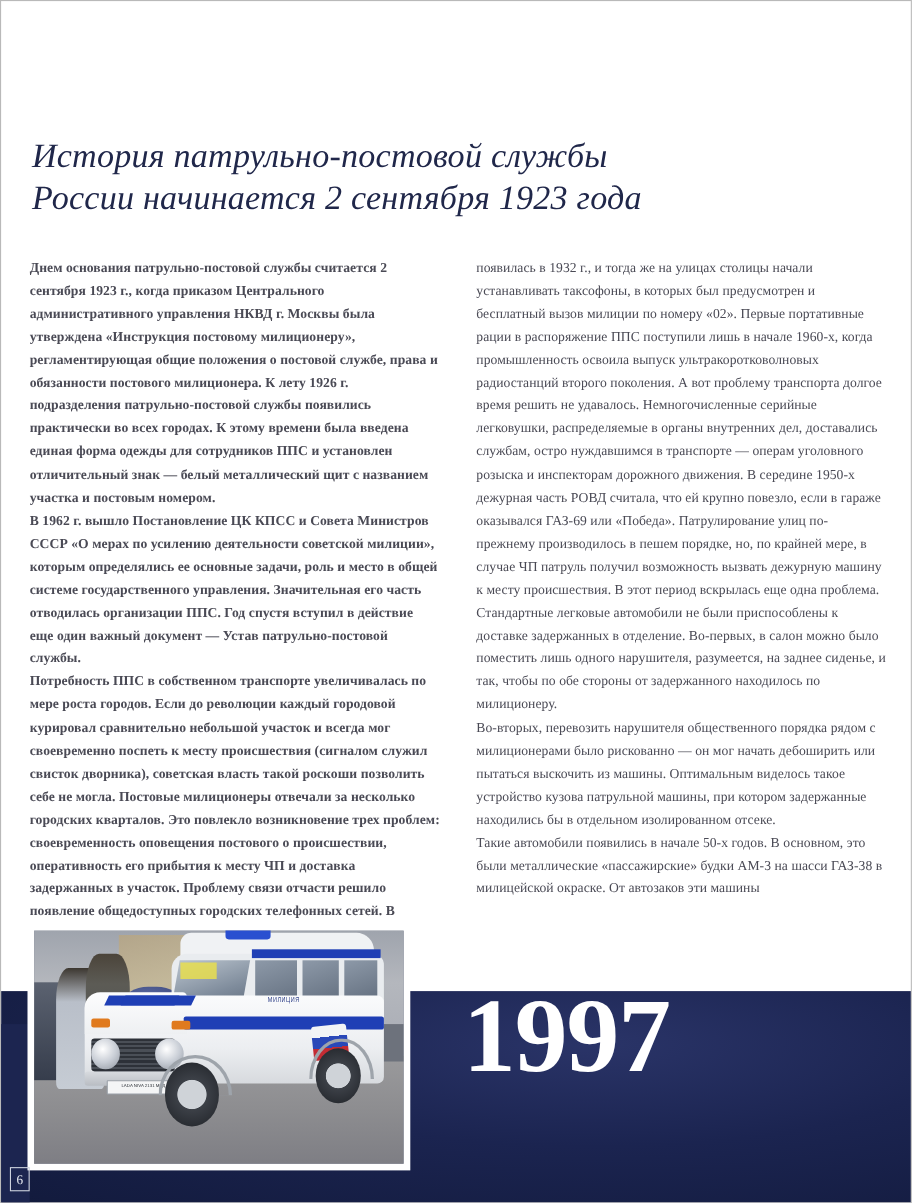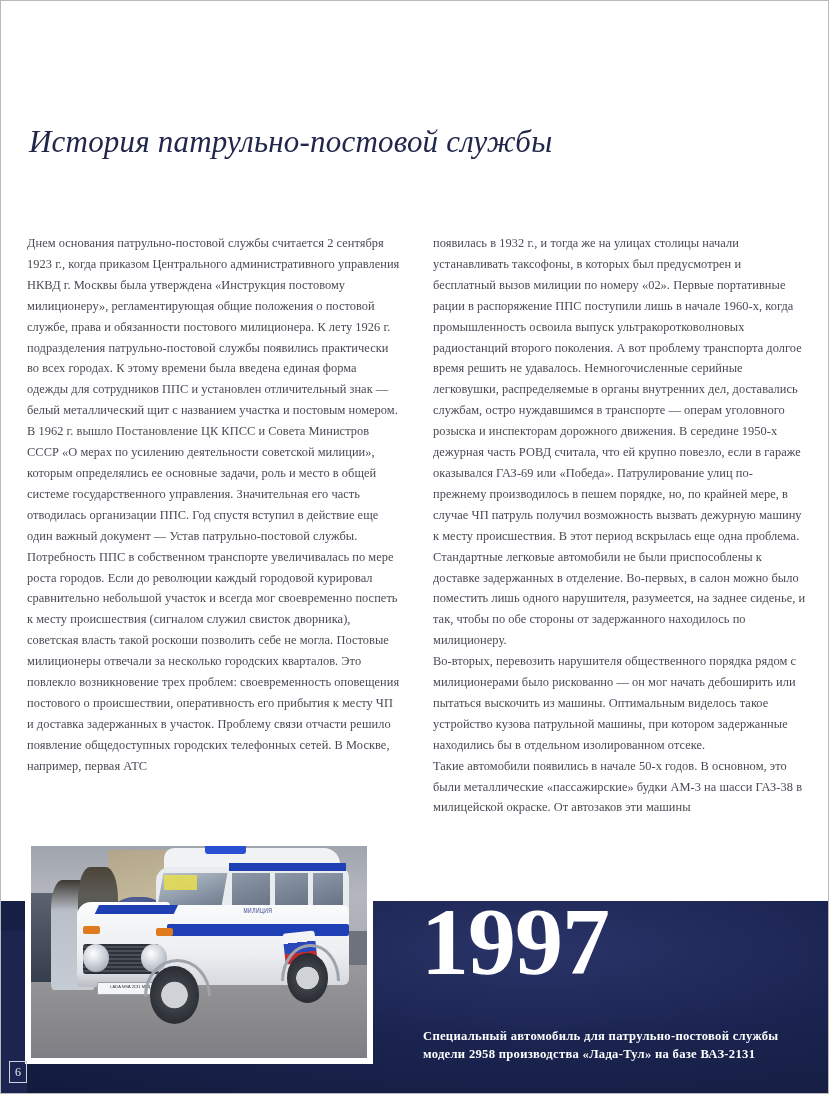--- a/index.html
+++ b/index.html
@@ -87,21 +87,21 @@
     width: 373px;
     font-size: 12.4px;
     line-height: 20.9px;
     color: #4a4a55;
     text-align: left;
     letter-spacing: 0.05px;
   }
   .col p {
     margin: 0;
   }
-  .col-left { height: 578px; }
+  .col-left { height: 578px; font-weight: bold; }
   .col-right { height: 608px; }
 
   
   .photo-frame {
     position: absolute;
     left: 24px;
     top: 839px;
     width: 348px;
     height: 224px;
     background: #ffffff;
@@ -348,20 +348,21 @@
   }
 </style>
 </head>
 <body>
 
 <div class="page">
 
 
   <div class="headline">
     <span class="headline-line">История патрульно-постовой службы</span>
+    <span class="headline-line">России начинается 2 сентября 1923 года</span>
   </div>
 
   <div class="columns">
     <div class="col col-left">
       <p>Днем основания патрульно-постовой службы считается 2 сентября 1923 г., когда приказом Центрального административного управления НКВД г. Москвы была утверждена «Инструкция постовому милиционеру», регламентирующая общие положения о постовой службе, права и обязанности постового милиционера. К лету 1926 г. подразделения патрульно-постовой службы появились практически во всех городах. К этому времени была введена единая форма одежды для сотрудников ППС и установлен отличительный знак — белый металлический щит с названием участка и постовым номером.</p>
     <p>В 1962 г. вышло Постановление ЦК КПСС и Совета Министров СССР «О мерах по усилению деятельности советской милиции», которым определялись ее основные задачи, роль и место в общей системе государственного управления. Значительная его часть отводилась организации ППС. Год спустя вступил в действие еще один важный документ — Устав патрульно-постовой службы.</p>
         <p>Потребность ППС в собственном транспорте увеличивалась по мере роста городов. Если до революции каждый городовой курировал сравнительно небольшой участок и всегда мог своевременно поспеть к месту происшествия (сигналом служил свисток дворника), советская власть такой роскоши позволить себе не могла. Постовые милиционеры отвечали за несколько городских кварталов. Это повлекло возникновение трех проблем: своевременность оповещения постового о происшествии, оперативность его прибытия к месту ЧП и доставка задержанных в участок. Проблему связи отчасти решило появление общедоступных городских телефонных сетей. В Москве, например, первая АТС</p>
       </div>
     <div class="col col-right">
       <p>появилась в 1932 г., и тогда же на улицах столицы начали устанавливать таксофоны, в которых был предусмотрен и бесплатный вызов милиции по номеру «02». Первые портативные рации в распоряжение ППС поступили лишь в начале 1960-х, когда промышленность освоила выпуск ультракоротковолновых радиостанций второго поколения. А вот проблему транспорта долгое время решить не удавалось. Немногочисленные серийные легковушки, распределяемые в органы внутренних дел, доставались службам, остро нуждавшимся в транспорте — операм уголовного розыска и инспекторам дорожного движения. В середине 1950-х дежурная часть РОВД считала, что ей крупно повезло, если в гараже оказывался ГАЗ-69 или «Победа». Патрулирование улиц по-прежнему производилось в пешем порядке, но, по крайней мере, в случае ЧП патруль получил возможность вызвать дежурную машину к месту происшествия. В этот период вскрылась еще одна проблема. Стандартные легковые автомобили не были приспособлены к доставке задержанных в отделение. Во-первых, в салон можно было поместить лишь одного нарушителя, разумеется, на заднее сиденье, и так, чтобы по обе стороны от задержанного находилось по милиционеру.</p>
@@ -410,20 +411,16 @@
         <div class="car-plate">LADA NIVA 2131 МВД</div>
         <div class="car-arch-f"></div>
         <div class="car-arch-r"></div>
         <div class="wheel-front"></div>
         <div class="wheel-rear"></div>
       </div>
     </div>
   </div>
 
   <div class="year">1997</div>
-  <div class="caption">
-    <span class="caption-line">Специальный автомобиль для патрульно-постовой службы</span>
-    <span class="caption-line">модели 2958 производства «Лада-Тул» на базе ВАЗ-2131</span>
-  </div>
 
   <div class="page-number">6</div>
 
 </div>
 
 </body></html>

